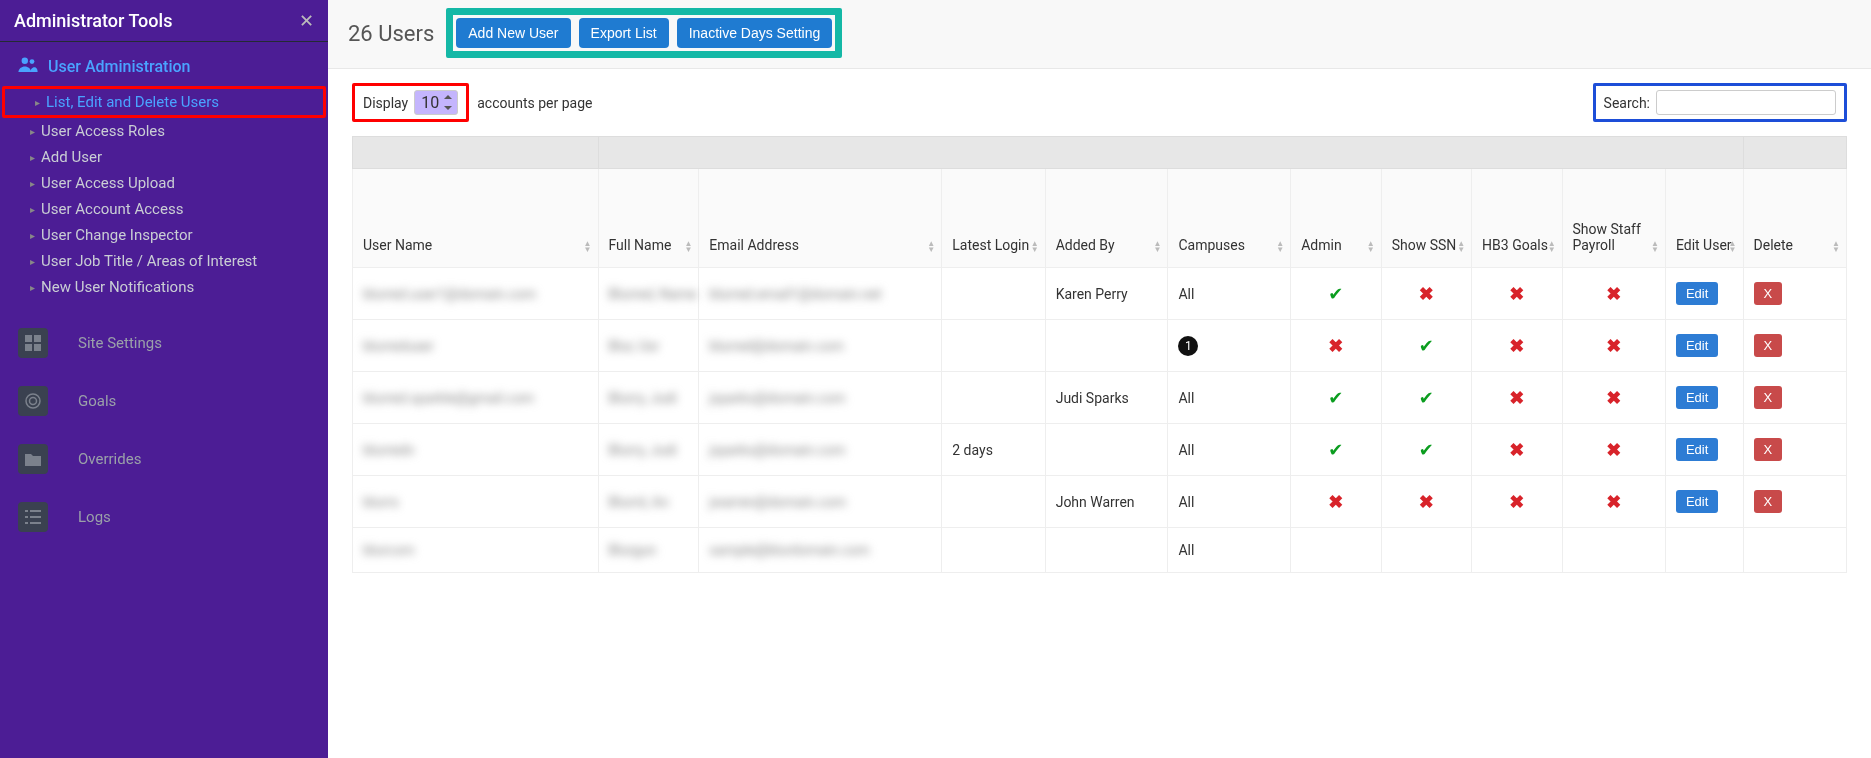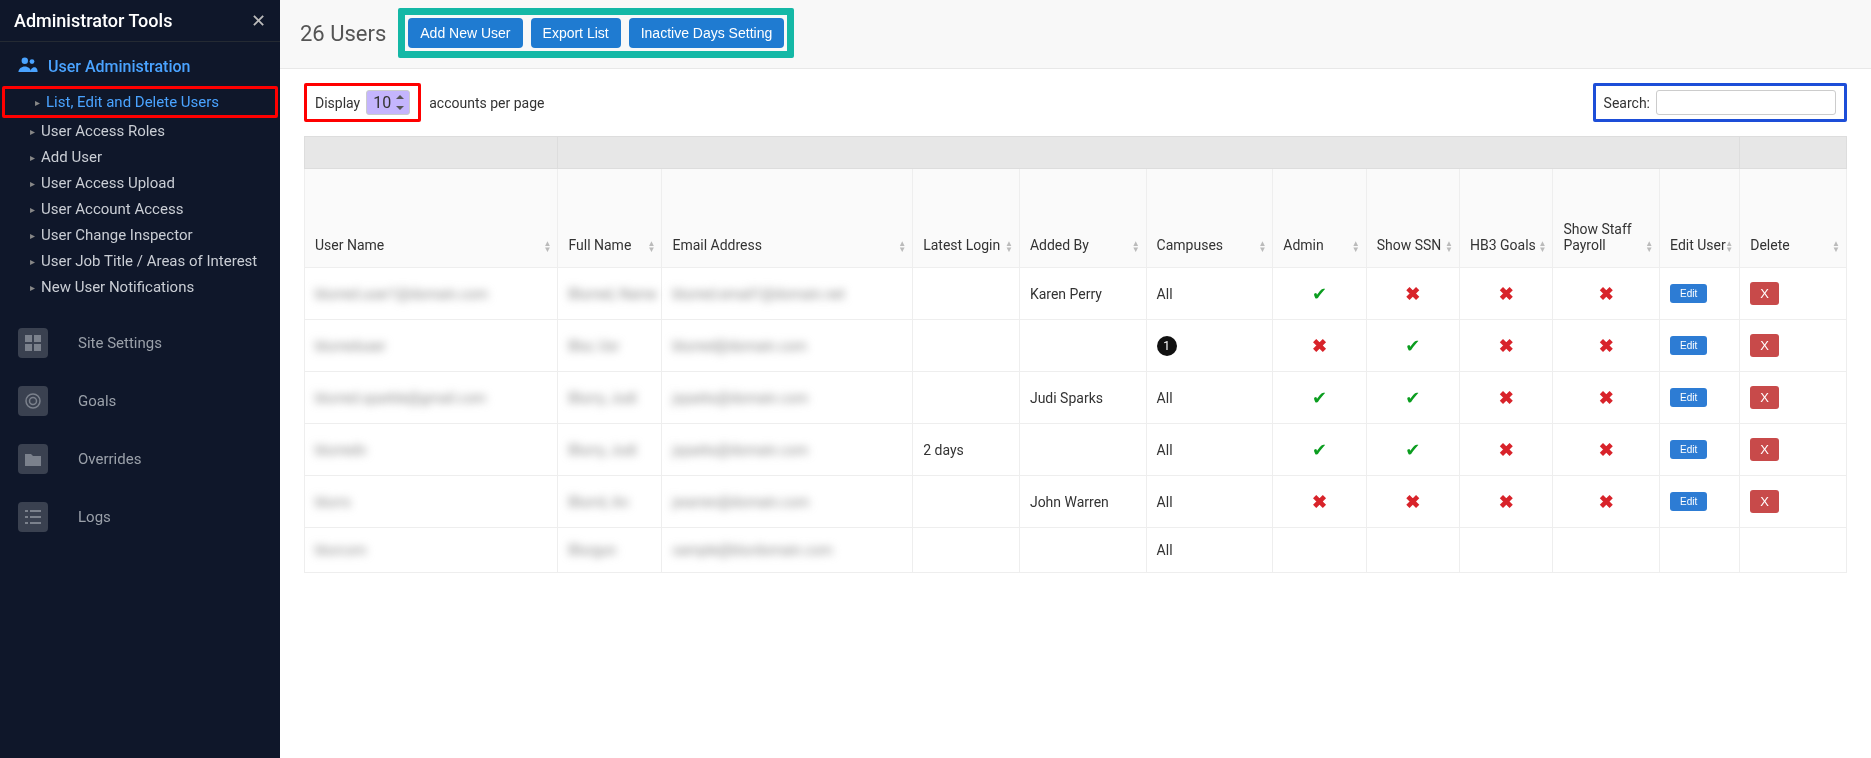--- a/index.html
+++ b/index.html
@@ -7,22 +7,22 @@
   font-family: -apple-system, BlinkMacSystemFont, "Segoe UI", Roboto, "Helvetica Neue", Arial, sans-serif;
   font-size: 14px;
   color: #333;
   background: #fff;
   display: flex;
   width: 1871px;
   height: 758px;
   overflow: hidden;
 }
 .sidebar {
-  width: 280px;
-  background: #0f172a;
+  width: 328px;
+  background: #4c1d95;
   color: #d3d6db;
   display: flex;
   flex-direction: column;
   flex-shrink: 0;
 }
 .sidebar-header {
   display: flex;
   justify-content: space-between;
   align-items: center;
   padding: 10px 14px;
@@ -212,21 +212,21 @@
   background:#111;
   color:#fff;
   font-size:12px;
 }
 .btn-edit {
   background:#2d7cd4;
   color:#fff;
   border:none;
   padding:4px 10px;
   border-radius:3px;
-  font-size:10px;
+  font-size:13px;
   cursor:pointer;
 }
 .btn-del {
   background:#c84a4a;
   color:#fff;
   border:none;
   padding:4px 10px;
   border-radius:3px;
   font-size:13px;
   cursor:pointer;

